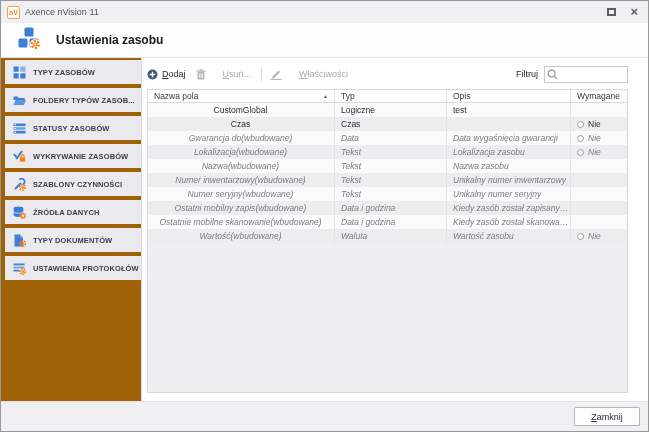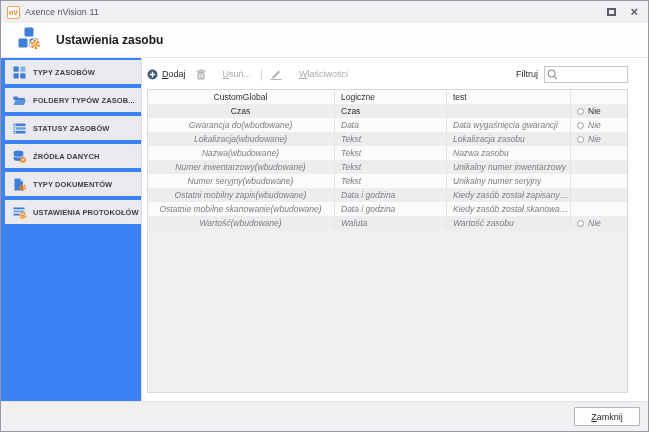--- a/index.html
+++ b/index.html
@@ -18,21 +18,21 @@
   .btn-max{ width:9px; height:8px; border:2px solid #5c5b66; }
   .btn-close{ font-size:13px; font-weight:bold; color:#5c5b66; line-height:10px; }
 
   
   .header{ height:35px; background:#fdfdfe; border-bottom:1px solid #e7e6ea;
            display:flex; align-items:center; padding-left:16px; gap:15px; flex:none; }
   .header-title{ font-size:12px; font-weight:bold; color:#19191c; }
 
   
   .body{ flex:1; display:flex; min-height:0; }
-  .sidebar{ width:141px; flex:none; background:#3b82f6; border-right:1px solid #dddce1;
+  .sidebar{ width:141px; flex:none; background:#a16207; border-right:1px solid #dddce1;
             padding-top:2px; }
   .side-item{ height:24px; margin:0 0 4px 4px; background:#eae9ed; display:flex;
               align-items:center; gap:7px; padding-left:8px; font-size:7.5px; font-weight:700;
               color:#3e3e46; white-space:nowrap; overflow:hidden; letter-spacing:.1px; }
   .side-item.selected{ background:#ffffff; margin-right:-1px; }
   .side-ic{ width:13px; height:13px; flex:none; }
 
   
   .main{ flex:1; background:#fff; display:flex; flex-direction:column;
          padding:3px 20px 0 5px; min-width:0; }
@@ -145,22 +145,43 @@
             <rect x="0.5" y="5.2" width="12" height="2.6" fill="#6fa2e3"></rect>
             <rect x="0.5" y="8.9" width="12" height="2.6" fill="#3e7ed8"></rect>
             <rect x="1.5" y="2.2" width="1.4" height="1.2" fill="#fff"></rect>
             <rect x="1.5" y="5.9" width="1.4" height="1.2" fill="#fff"></rect>
             <rect x="1.5" y="9.6" width="1.4" height="1.2" fill="#fff"></rect>
           </svg>
         </span>
         <span>STATUSY ZASOBÓW</span>
       </div>
 
-
-
+      <div class="side-item">
+        <span class="side-ic">
+          <svg width="13" height="13" viewBox="0 0 13 13">
+            <path d="M1,4 l3,4 l5,-7" fill="none" stroke="#3e7ed8" stroke-width="2"></path>
+            <path d="M7.8,7.5 v-1 a1.7,1.7 0 0 1 3.4,0 v1" fill="none" stroke="#f5820c" stroke-width="1.2"></path>
+            <rect x="6.8" y="7.3" width="5.4" height="4.4" rx="0.8" fill="#f5820c"></rect>
+          </svg>
+        </span>
+        <span>WYKRYWANIE ZASOBÓW</span>
+      </div>
+
+
+      <div class="side-item">
+        <span class="side-ic">
+          <svg width="13" height="13" viewBox="0 0 13 13">
+            <path d="M2,11 L8,5" stroke="#3e7ed8" stroke-width="2.2" fill="none"></path>
+            <path d="M6.5,1.5 a3,3 0 1 1 3,5" stroke="#3e7ed8" stroke-width="1.8" fill="none"></path>
+            <circle cx="9.5" cy="9.5" r="2.6" fill="none" stroke="#f5820c" stroke-width="1.8" stroke-dasharray="1.6 1"></circle>
+            <circle cx="9.5" cy="9.5" r="1.3" fill="#f5820c"></circle>
+          </svg>
+        </span>
+        <span>SZABLONY CZYNNOŚCI</span>
+      </div>
 
       <div class="side-item">
         <span class="side-ic">
           <svg width="13" height="13" viewBox="0 0 13 13">
             <ellipse cx="5.5" cy="2.2" rx="4.8" ry="1.7" fill="#3e7ed8"></ellipse>
             <path d="M0.7,2.2 v7 c0,0.95 2.1,1.7 4.8,1.7 s4.8,-0.75 4.8,-1.7 v-7" fill="#3e7ed8"></path>
             <path d="M0.7,5.5 c0,0.95 2.1,1.7 4.8,1.7 s4.8,-0.75 4.8,-1.7" fill="none" stroke="#fff" stroke-width="0.7"></path>
             <circle cx="10" cy="9.8" r="2.9" fill="#f5820c"></circle>
             <path d="M10,8.4 v2.8 M8.6,9.8 h2.8" stroke="#fff" stroke-width="1"></path>
           </svg>
@@ -228,20 +249,35 @@
             <svg width="11" height="11" viewBox="0 0 11 11">
               <circle cx="4.6" cy="4.6" r="3.4" fill="none" stroke="#9a9aa0" stroke-width="1.2"></circle>
               <line x1="7.2" y1="7.2" x2="10" y2="10" stroke="#9a9aa0" stroke-width="1.2"></line>
             </svg>
             <input class="filter-input" type="text" style="">
           </span>
         </div>
       </div>
 
       <div class="table">
+        <div class="thead">
+          <div class="th th-name">
+            <span>Nazwa pola</span>
+            <span class="sort-arrow">▲</span>
+          </div>
+          <div class="th th-type">
+            <span>Typ</span>
+          </div>
+          <div class="th th-desc">
+            <span>Opis</span>
+          </div>
+          <div class="th th-req">
+            <span>Wymagane</span>
+          </div>
+        </div>
 
         <div class="tbody">
 
             <div class="trow">
               <div class="td td-name">
                 <span class="cell-text">CustomGlobal</span>
                 <span class="cell-text"></span>
               </div>
               <div class="td td-type">
                 <span class="cell-text">Logiczne</span>

